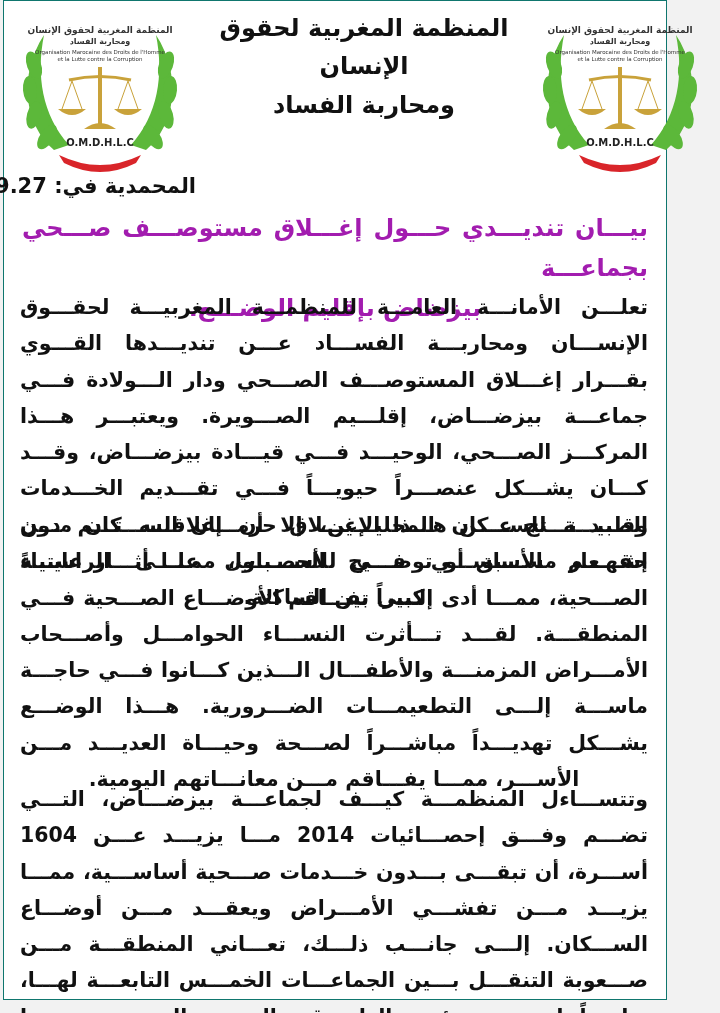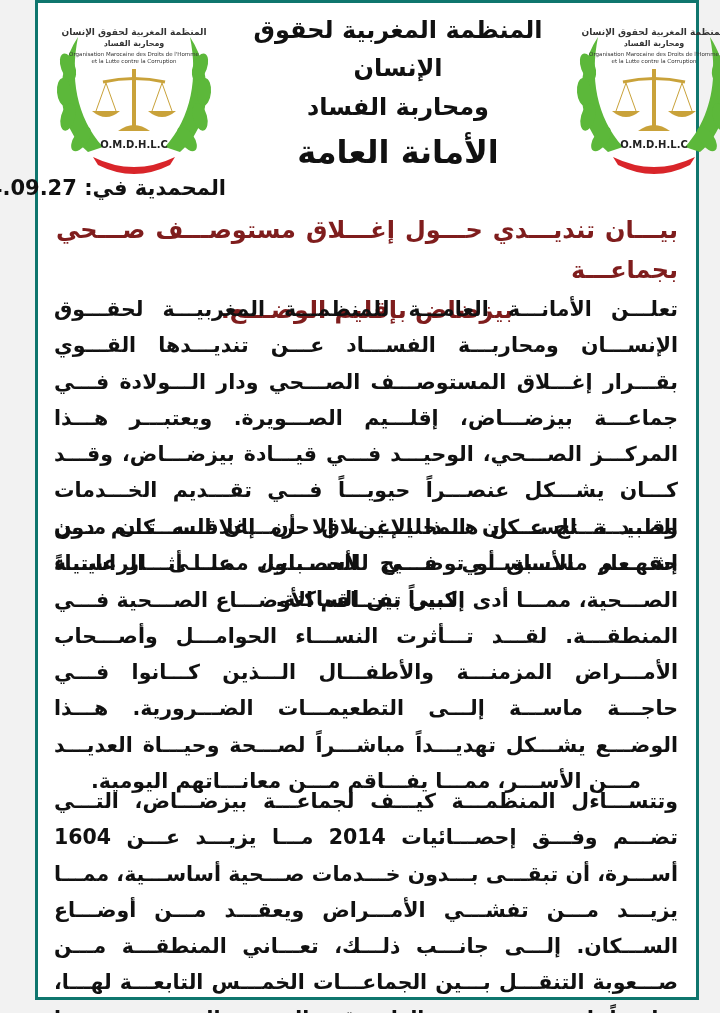--- a/index.html
+++ b/index.html
@@ -1,30 +1,30 @@
 <!DOCTYPE html>
 <html><head>
 <meta charset="utf-8">
 <style>
   html, body { margin:0; padding:0; background:#f2f2f2; }
   body { width:720px; height:1013px; overflow:hidden; position:relative; font-family:"DejaVu Sans", sans-serif; }
   .page {
     position:absolute; left:3px; top:0; width:664px; height:1000px;
-    background:#ffffff; border:3px solid #0f766e; box-sizing:border-box;margin-left:32px;
+    background:#ffffff; border:1px solid #0f766e; box-sizing:border-box;
   }
   .logo { position:absolute; top:4px; width:172px; height:172px; }
   .logo.left { left:10px; }
   .logo.right { left:530px; }
   .logo svg { width:100%; height:100%; }
   .header { position:absolute; left:190px; width:340px; top:8px; text-align:center; direction:rtl; color:#111; font-weight:bold; }
   .h-line1 { font-size:24px; line-height:38px; }
   .h-line2 { font-size:24px; line-height:40px; }
   .h-line3 { font-size:32px; line-height:50px; }
   .date { position:absolute; right:470px; top:173px; direction:rtl; font-size:21px; font-weight:bold; color:#111; white-space:nowrap; }
-  .title { position:absolute; left:18px; right:18px; top:207px; direction:rtl; text-align:center; color:#7f1d1d; font-weight:bold; font-size:24px; line-height:40px; text-align-last:center; }
+  .title { position:absolute; left:18px; right:18px; top:207px; direction:rtl; text-align:center; color:#a21caf; font-weight:bold; font-size:24px; line-height:40px; text-align-last:center; }
   .title .l1 { display:block; text-align:justify; text-align-last:justify; }
   .body-text { position:absolute; left:16px; right:18px; direction:rtl; color:#111; font-weight:bold; font-size:20.5px; line-height:36.3px; }
   .body-text p { margin:0; text-align:justify; text-align-last:center; }
   .p1 { top:288px; }
   .p2 { top:506px; }
   .p3 { top:780px; }
 </style>
 </head>
 <body>
 
@@ -96,21 +96,20 @@
         <path d="M100 104 Q114 116 128 104 Z" stroke="none"></path>
         <path d="M70 124 Q86 112 102 124 Z" stroke="none"></path>
       </g>
       <text x="86" y="141" font-size="10" text-anchor="middle" fill="#222" font-weight="bold">O.M.D.H.L.C</text>
     </svg>
   </div>
 
   <div class="header">
     <div class="h-line1">المنظمة المغربية لحقوق الإنسان</div>
     <div class="h-line2">ومحاربة الفساد</div>
-    <div class="h-line3">الأمانة العامة</div>
   </div>
 
   <div class="date">المحمدية في: 2024.09.27</div>
 
   <div class="title">
     <span class="l1">بيـــان تنديـــدي حـــول إغـــلاق مستوصـــف صـــحي بجماعـــة</span>
     <span>بيزضاض بإقليم الوضـــع.</span>
   </div>
 
   <div class="body-text p1">

